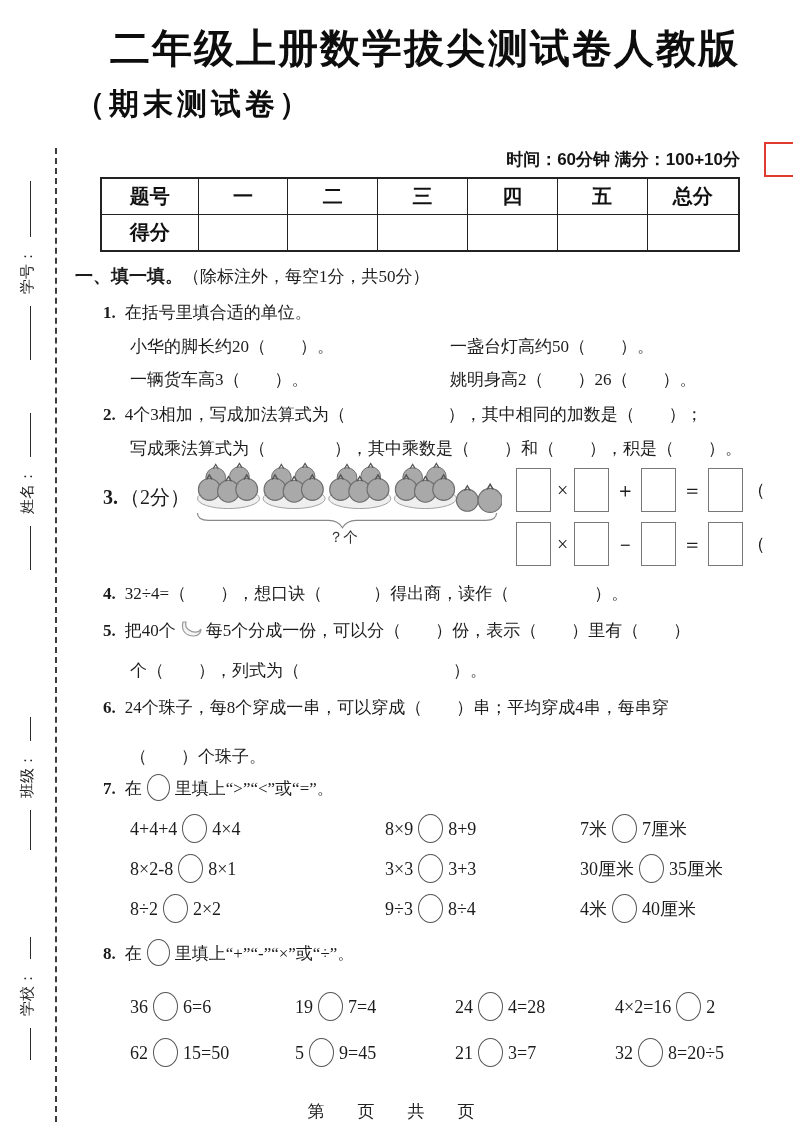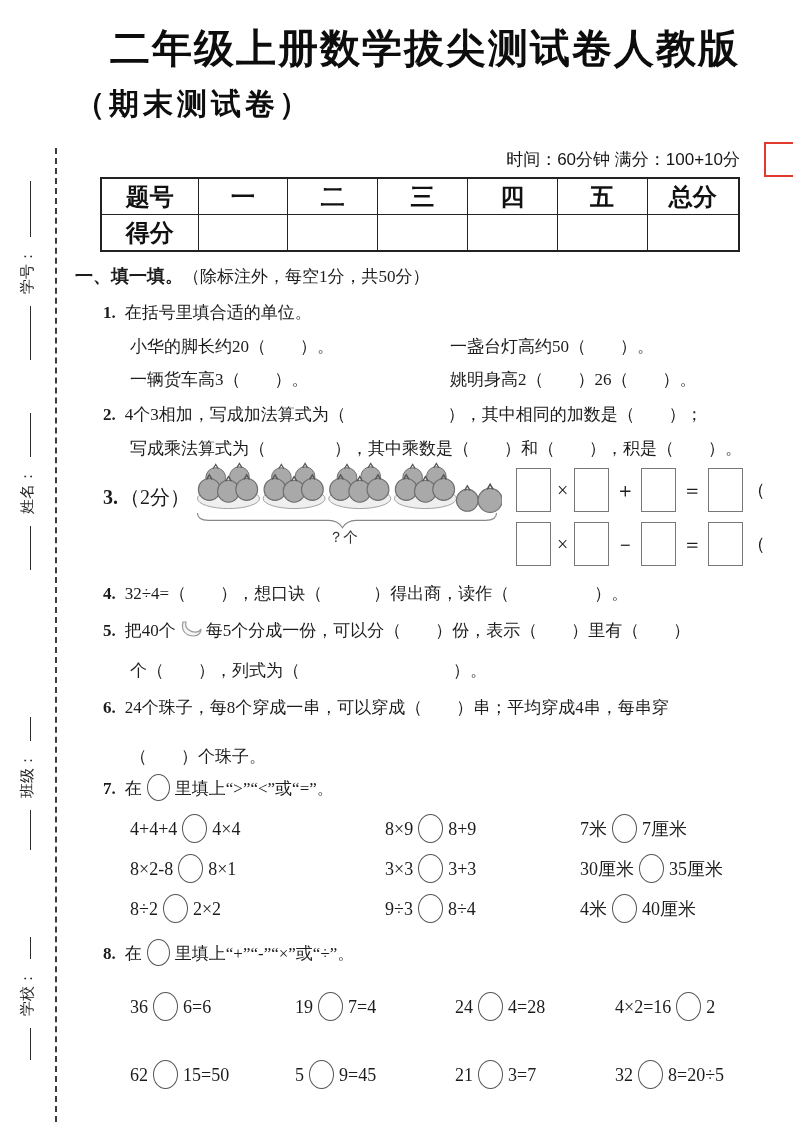--- a/index.html
+++ b/index.html
@@ -10,24 +10,24 @@
   .side-group{position:absolute;transform-origin:0 0;transform:rotate(-90deg);white-space:nowrap;
               font-family:"Liberation Sans",sans-serif;font-size:15px;color:#222;height:22px;line-height:22px;}
   .sline{display:inline-block;height:5px;border-bottom:1.5px solid #2b2b2b;vertical-align:middle;margin:0 12px;}
   
   .main{position:absolute;left:75px;top:22px;width:700px;}
   .t1{font-family:"Liberation Sans",sans-serif;font-weight:900;font-size:40px;line-height:52px;
       text-align:center;letter-spacing:2px;color:#0d0d0d;}
   .t2{font-family:"Liberation Sans",sans-serif;font-weight:800;font-size:30px;line-height:44px;
       text-align:left;letter-spacing:4px;margin-top:8px;color:#0d0d0d;}
   .meta{margin-top:22px;line-height:24px;text-align:right;padding-right:35px;
-        font-family:"Liberation Sans",sans-serif;font-weight:400;font-size:17px;color:#151515;}
+        font-family:"Liberation Sans",sans-serif;font-weight:700;font-size:17px;color:#151515;}
   table.score{border-collapse:collapse;margin:5px 0 8px 25px;width:640px;table-layout:fixed;
         border:2.5px solid #222;text-align:center;font-family:"Liberation Sans",sans-serif;
-        font-size:24px;font-weight:600;color:#111;}
+        font-size:20px;font-weight:600;color:#111;}
   table.score td{border:1.5px solid #222;height:35px;padding:0;}
   .sec{margin-top:11px;line-height:26px;font-size:17px;}
   .sec .sec-b{font-family:"Liberation Sans",sans-serif;font-weight:bold;font-size:18px;}
   .q{margin-left:28px;line-height:26px;font-size:17px;white-space:nowrap;}
   .cont{margin-left:55px;}
   .qnum{font-weight:bold;margin-right:9px;}
   .q1grid{display:grid;grid-template-columns:320px auto;row-gap:7px;margin:8px 0 0 55px;
           line-height:26px;font-size:17px;}
   
   .circ{display:inline-block;width:23px;height:27px;border:1.4px solid #555;border-radius:50%;
@@ -38,21 +38,21 @@
   .q3-label{white-space:nowrap;padding-top:22px;font-size:20px;line-height:26px;}
   .q3-fig{flex:none;margin-left:2px;}
   .q3-eqs{flex:1;padding:4px 0 0 10px;}
   .eqrow{white-space:nowrap;height:44px;line-height:44px;margin-bottom:10px;font-size:20px;}
   .bx{display:inline-block;width:33px;height:42px;border:1.2px solid #777;vertical-align:middle;
       margin:0 4px;background:#fff;}
   .eqop{display:inline-block;margin:0 2px;vertical-align:middle;font-size:20px;}
   .eqtail{font-size:18px;vertical-align:middle;}
   .q7grid{display:grid;grid-template-columns:255px 195px auto;row-gap:10px;margin:10px 0 0 55px;
           line-height:30px;font-size:18px;white-space:nowrap;}
-  .q8grid{display:grid;grid-template-columns:165px 160px 160px auto;row-gap:36px;margin:22px 0 0 55px;
+  .q8grid{display:grid;grid-template-columns:165px 160px 160px auto;row-gap:14px;margin:22px 0 0 55px;
           line-height:32px;font-size:18px;white-space:nowrap;}
   .footer{margin-top:31px;text-align:center;margin-right:60px;font-size:17px;letter-spacing:8px;color:#222;}
   .red-mark{position:absolute;left:764px;top:142px;width:40px;height:31px;border:2px solid #e03b2e;background:#fff;}
   .bnn{vertical-align:-4px;margin:0 3px;}
 </style>
 </head>
 <body>
 
 <div class="page">
 

